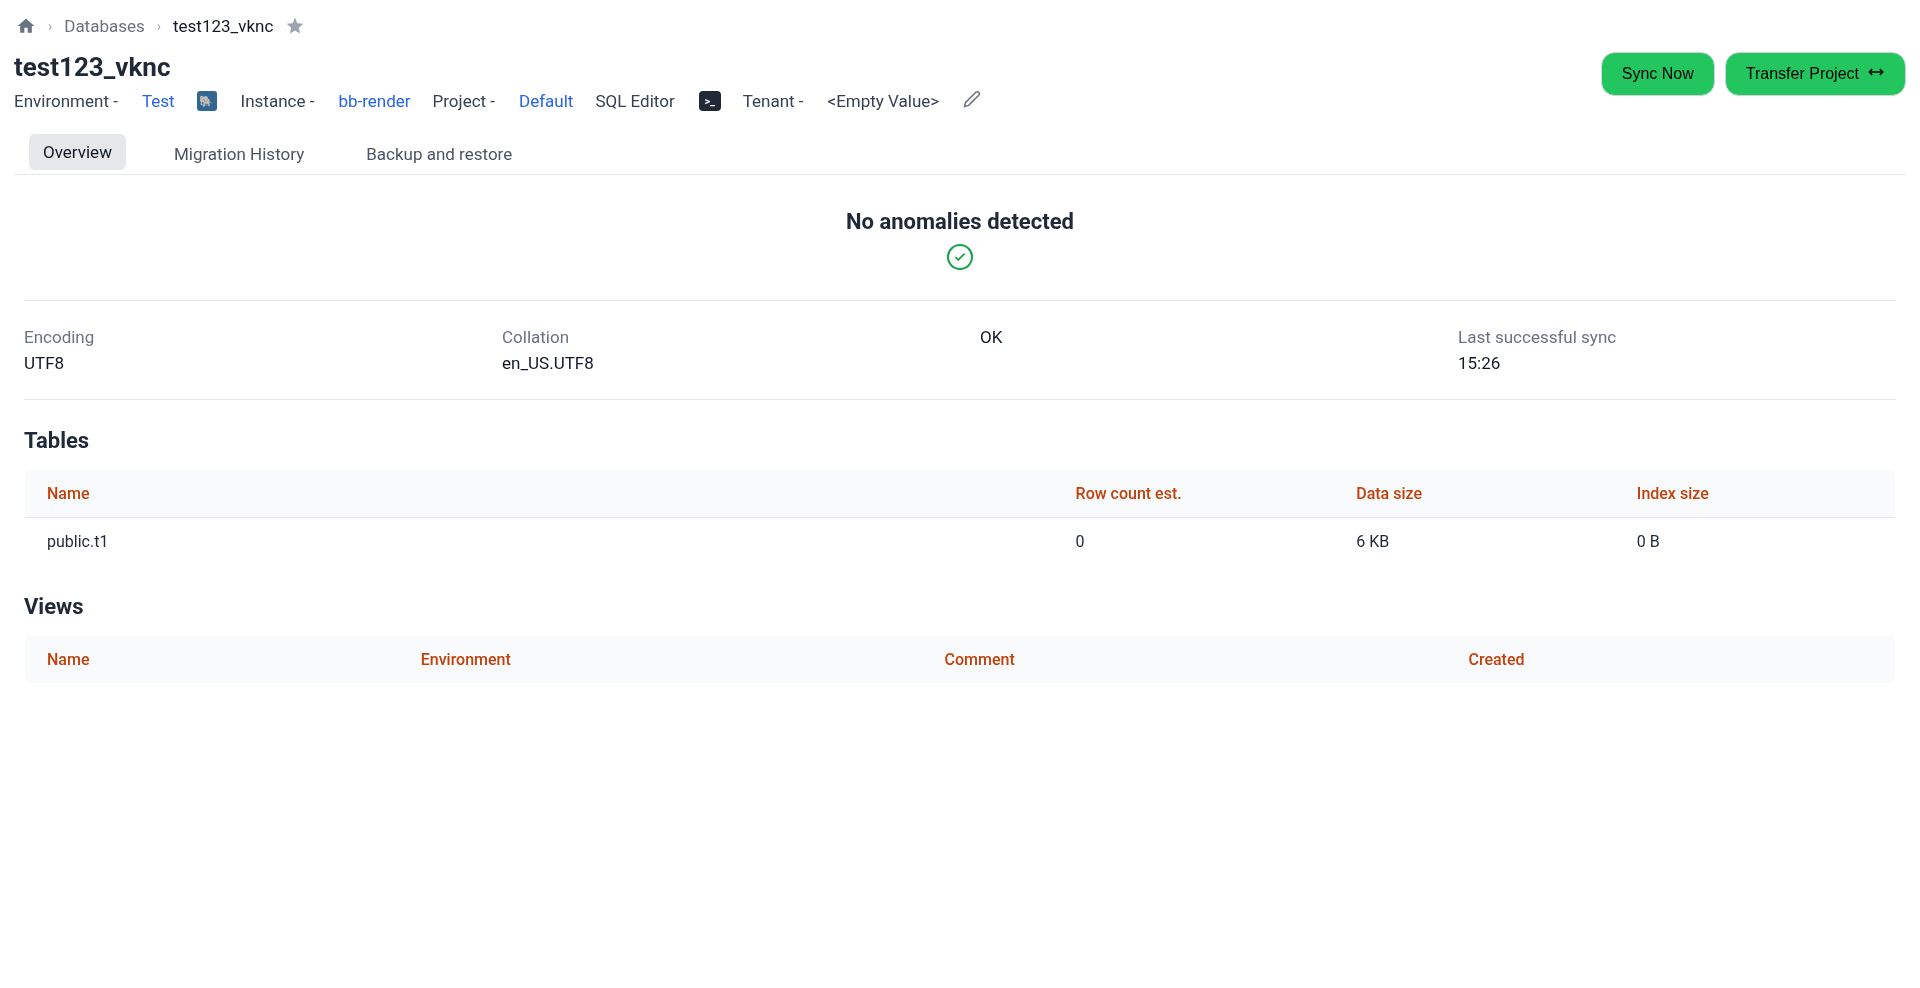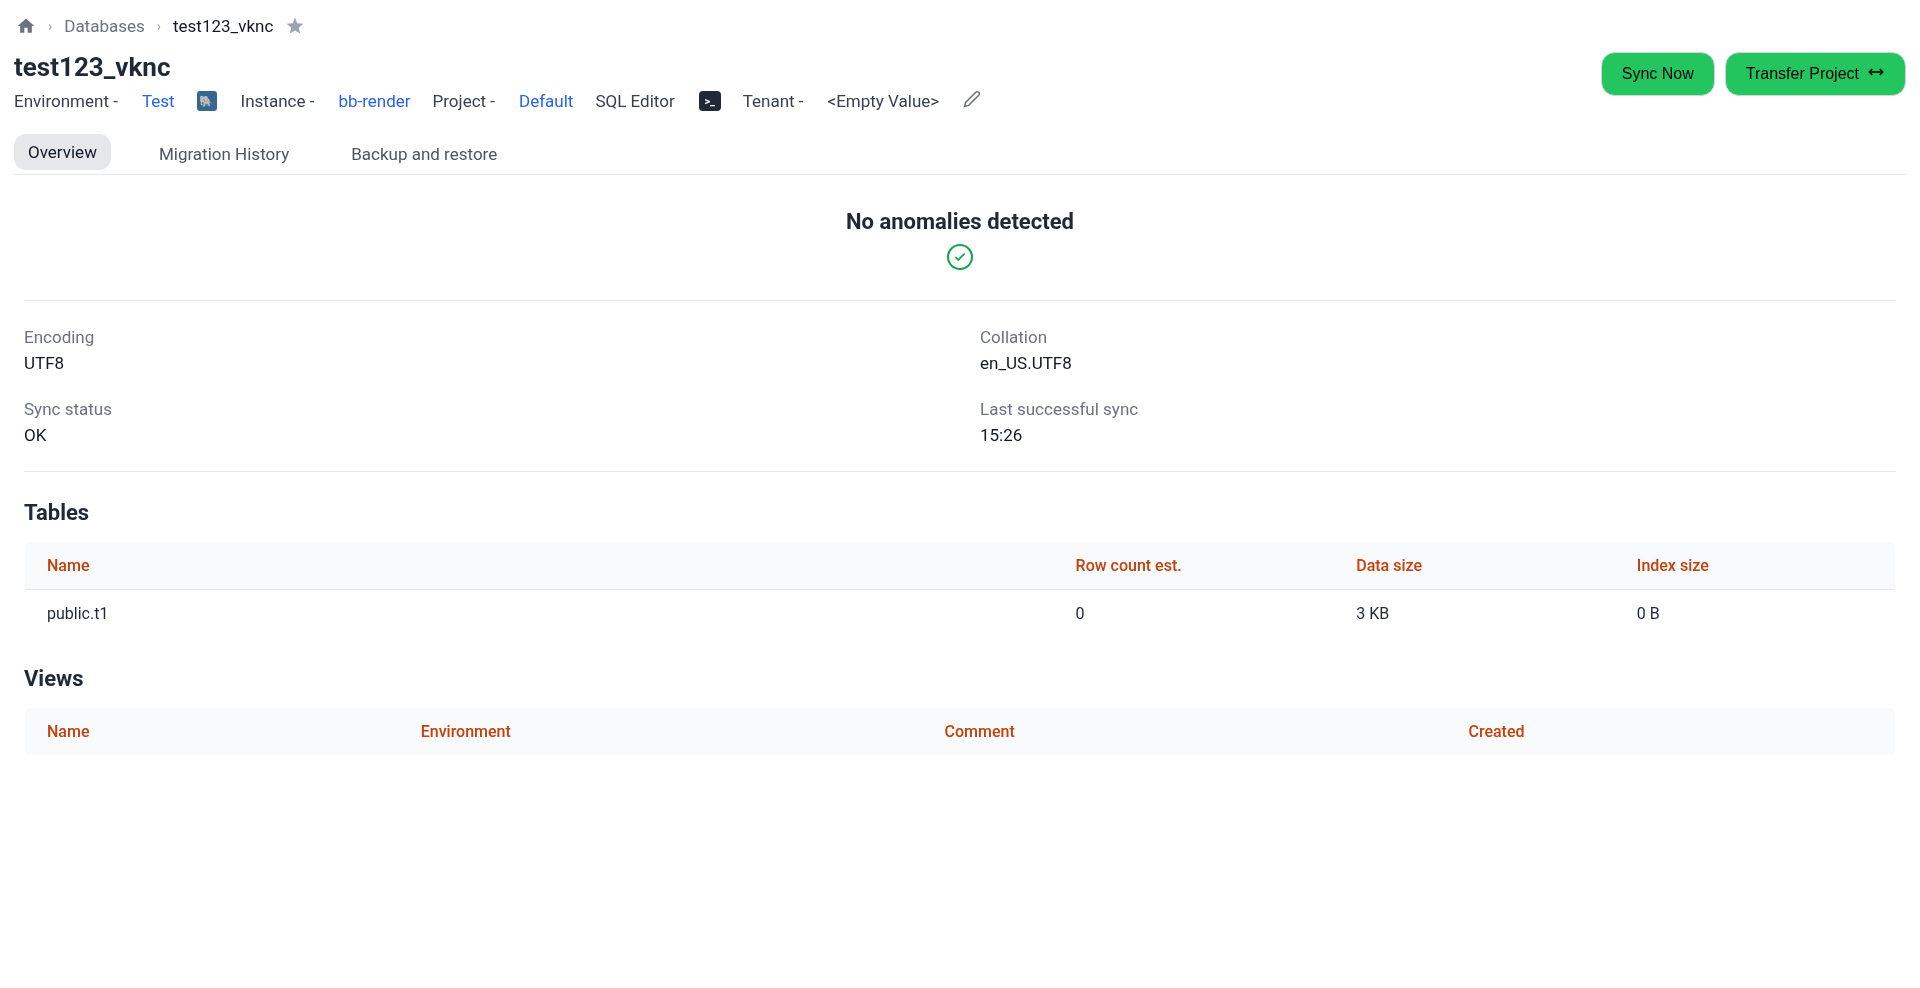--- a/index.html
+++ b/index.html
@@ -84,23 +84,24 @@
     }
     .tab {
       padding: 10px 14px;
       border-radius: 6px 6px 0 0;
       color:#4b5563;
       cursor:pointer;
     }
     .tab.active {
       background:#e5e7eb;
       color:#111827;
-      border-radius: 12px;
+      border-radius: 6px;
       margin-bottom: 4px;
       padding: 8px 14px;
+      margin-left: 15px;
     }
     
     
     .content { padding: 0 10px; }
     .anomaly {
       display:flex;
       align-items:center;
       gap:10px;
       font-size: 22px;
       font-weight: 700;
@@ -110,21 +111,21 @@
     .check-icon {
       width:26px; height:26px; border:2.5px solid #16a34a; border-radius:50%;
       display:flex; align-items:center; justify-content:center; color:#16a34a;
     }
     .check-icon svg { width:14px; height:14px; }
     
     .divider { border-top:1px solid #e5e7eb; }
     
     .info-grid {
       display:grid;
-      grid-template-columns: 1fr 1fr;
+      grid-template-columns: 1fr 1fr 1fr 1fr;
       gap: 26px 40px;
       padding: 26px 0;
     }
     .info-label { color:#6b7280; font-size:17px; margin-bottom:6px; }
     .info-value { color:#111827; font-size:17px; }
     
     .section-title { font-size: 22px; font-weight:700; margin: 28px 0 16px 0; }
     
     table {
       width:100%;
@@ -247,21 +248,20 @@
     <div class="info-grid">
       <div>
         <div class="info-label">Encoding</div>
         <div class="info-value">UTF8</div>
       </div>
       <div>
         <div class="info-label">Collation</div>
         <div class="info-value">en_US.UTF8</div>
       </div>
       <div>
-        <div class="info-label">Sync status</div>
         <div class="info-value">OK</div>
       </div>
       <div>
         <div class="info-label">Last successful sync</div>
         <div class="info-value">15:26</div>
       </div>
     </div>
 
     <div class="divider"></div>
 
@@ -272,21 +272,21 @@
           <th class="col-name">Name</th>
           <th class="col-row">Row count est.</th>
           <th class="col-data">Data size</th>
           <th class="col-idx">Index size</th>
         </tr>
       </thead>
       <tbody>
         <tr>
           <td>public.t1</td>
           <td>0</td>
-          <td>3 KB</td>
+          <td>6 KB</td>
           <td>0 B</td>
         </tr>
       </tbody>
     </table>
 
     <div class="section-title">Views</div>
     <table>
       <thead>
         <tr>
           <th style="width:20%">Name</th>

